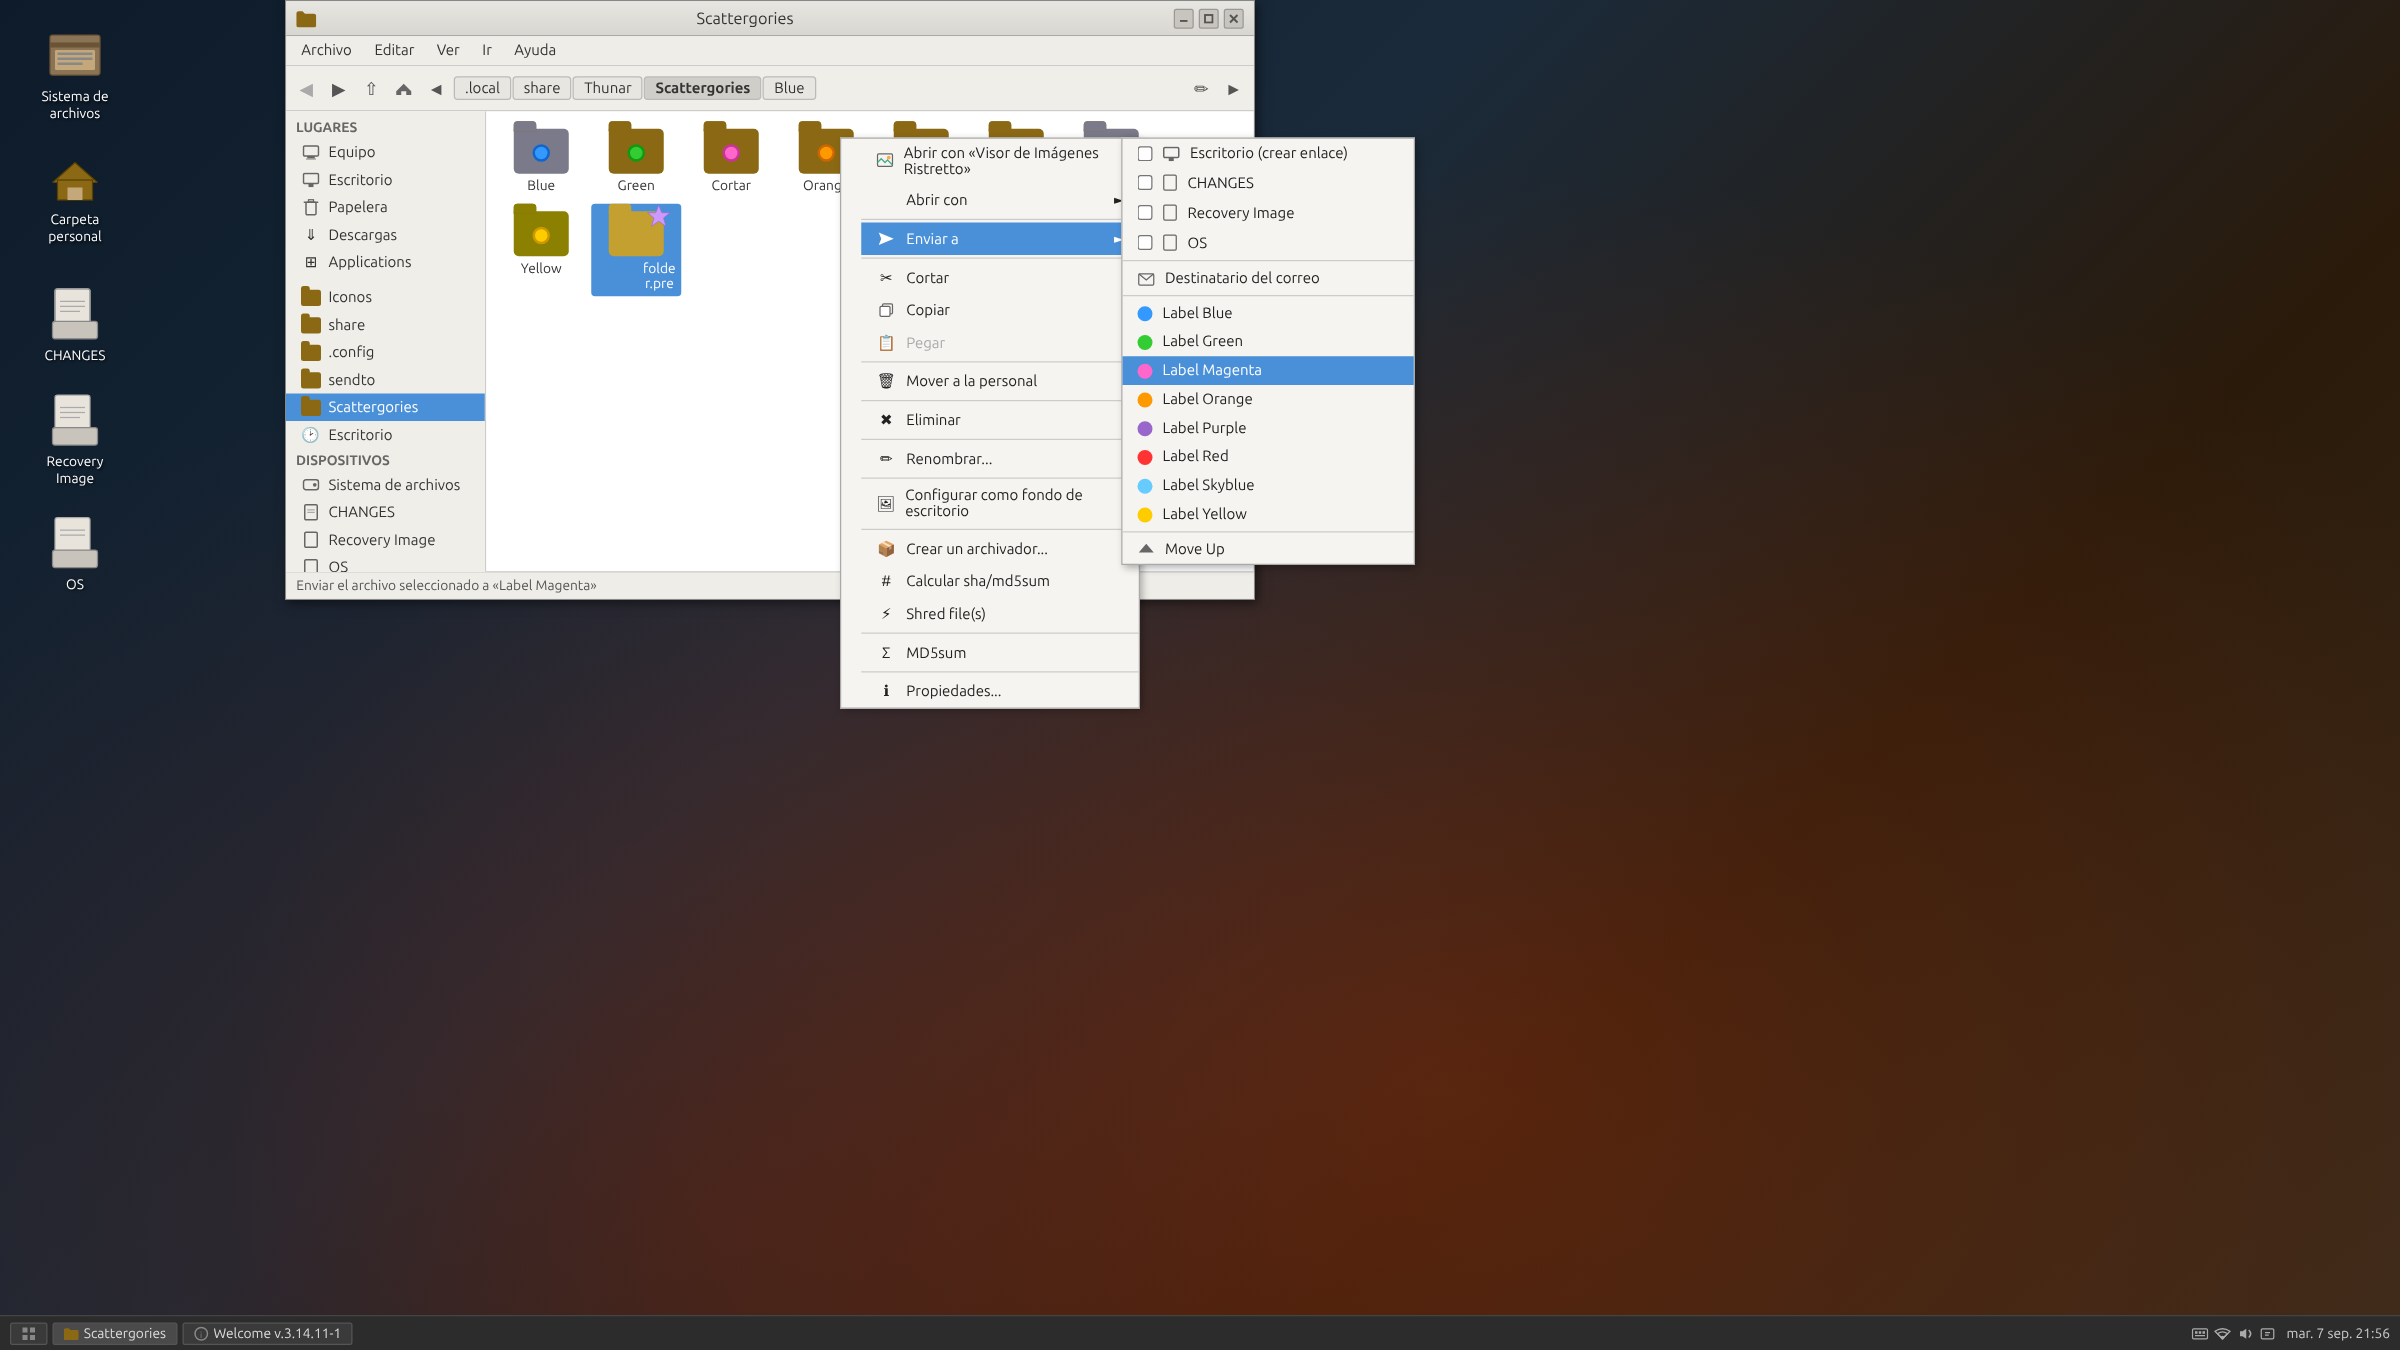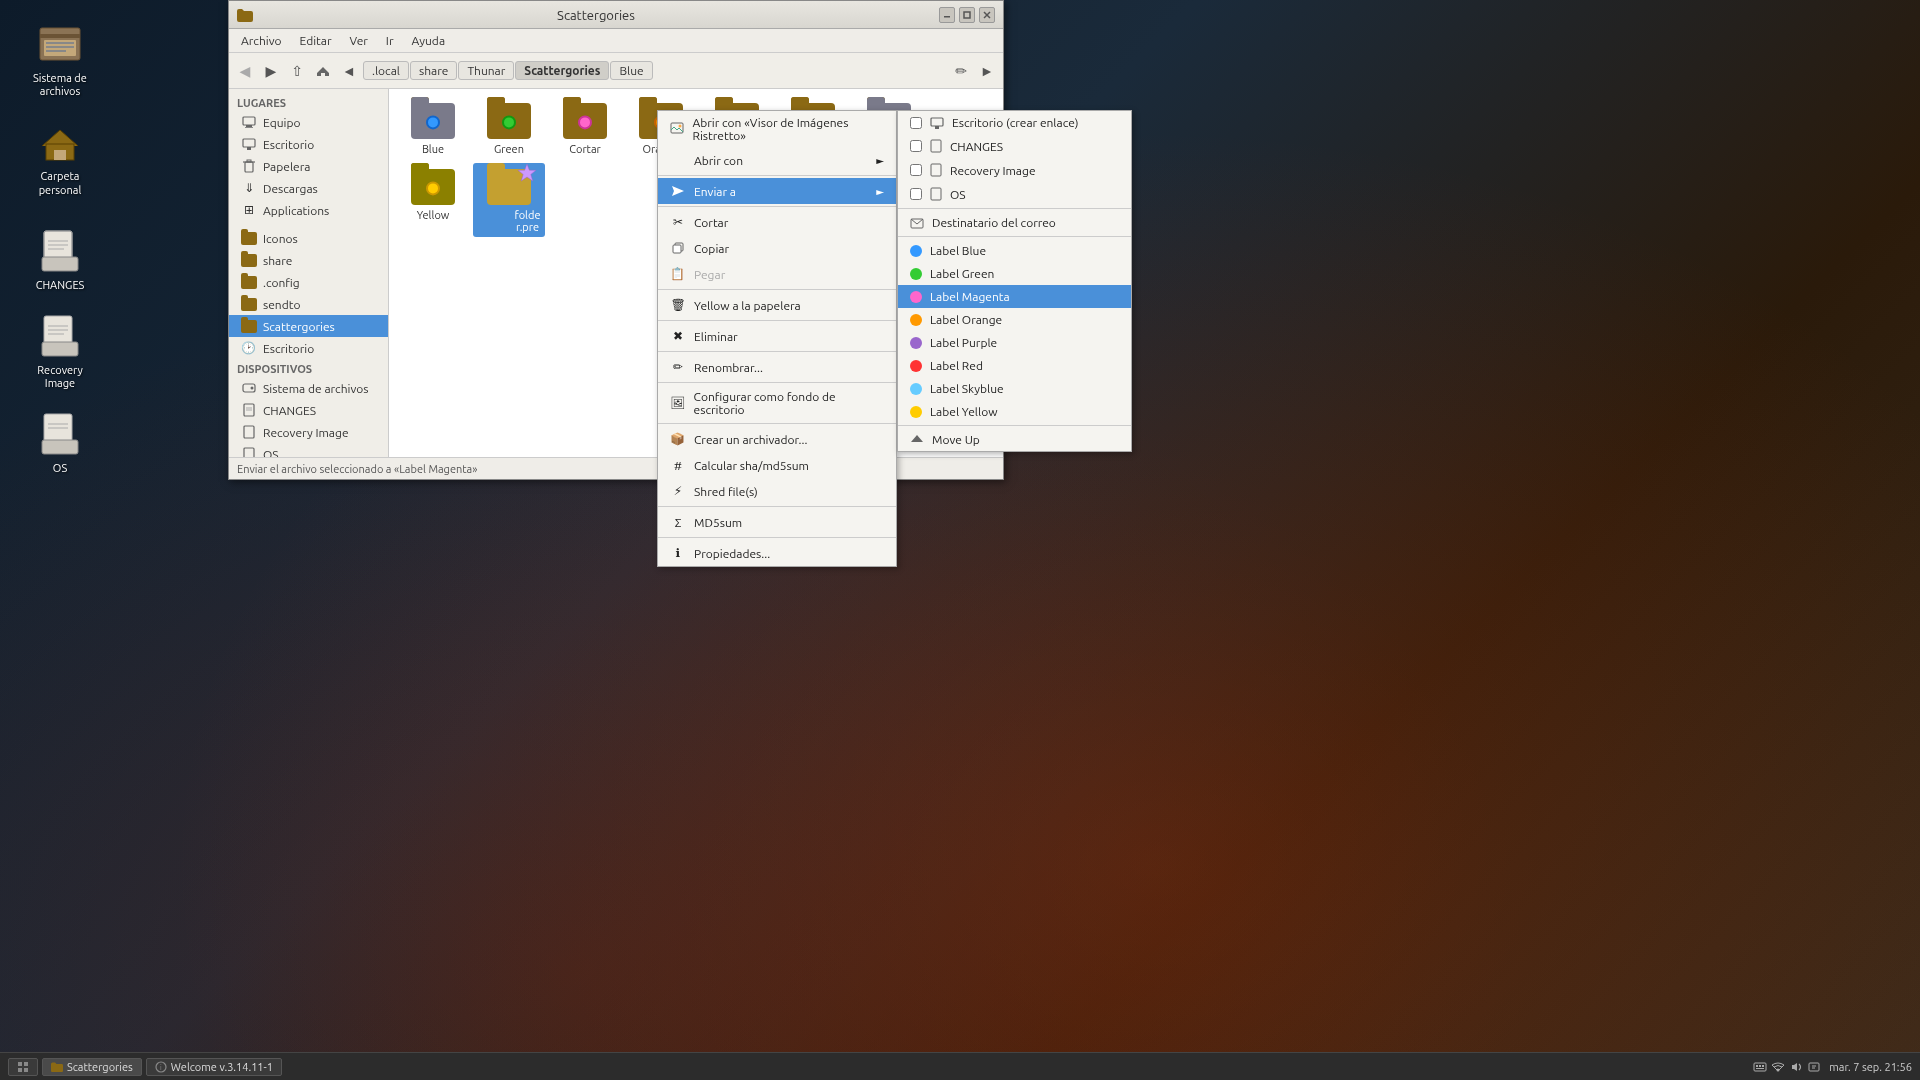--- a/index.html
+++ b/index.html
@@ -347,27 +347,28 @@
       align-items: center;
       padding: 0 8px;
       font-size: 11px;
       color: #555;
     }
 
     
     .context-menu {
       position: absolute;
       top: 110px;
-      left: 657px;
+      left: 672px;
       width: 240px;
       background: #f5f4f0;
       border: 1px solid #aaa;
       box-shadow: 2px 2px 6px rgba(0,0,0,0.3);
       z-index: 50;
       font-size: 12px;
+      padding-left: 16px;
     }
     .ctx-item {
       display: flex;
       align-items: center;
       gap: 8px;
       padding: 5px 12px;
       color: #222;
       cursor: pointer;
     }
     .ctx-item.disabled { color: #aaa; cursor: default; }
@@ -846,21 +847,21 @@
       </span>
       <span>Copiar</span>
     </div>
     <div class="ctx-item disabled">
       <span class="ctx-icon">📋</span>
       <span>Pegar</span>
     </div>
     <div class="ctx-separator"></div>
     <div class="ctx-item">
       <span class="ctx-icon">🗑</span>
-      <span>Yellow a la papelera</span>
+      <span>Mover a la personal</span>
     </div>
     <div class="ctx-separator"></div>
     <div class="ctx-item">
       <span class="ctx-icon">✖</span>
       <span>Eliminar</span>
     </div>
     <div class="ctx-separator"></div>
     <div class="ctx-item">
       <span class="ctx-icon">✏</span>
       <span>Renombrar...</span>

